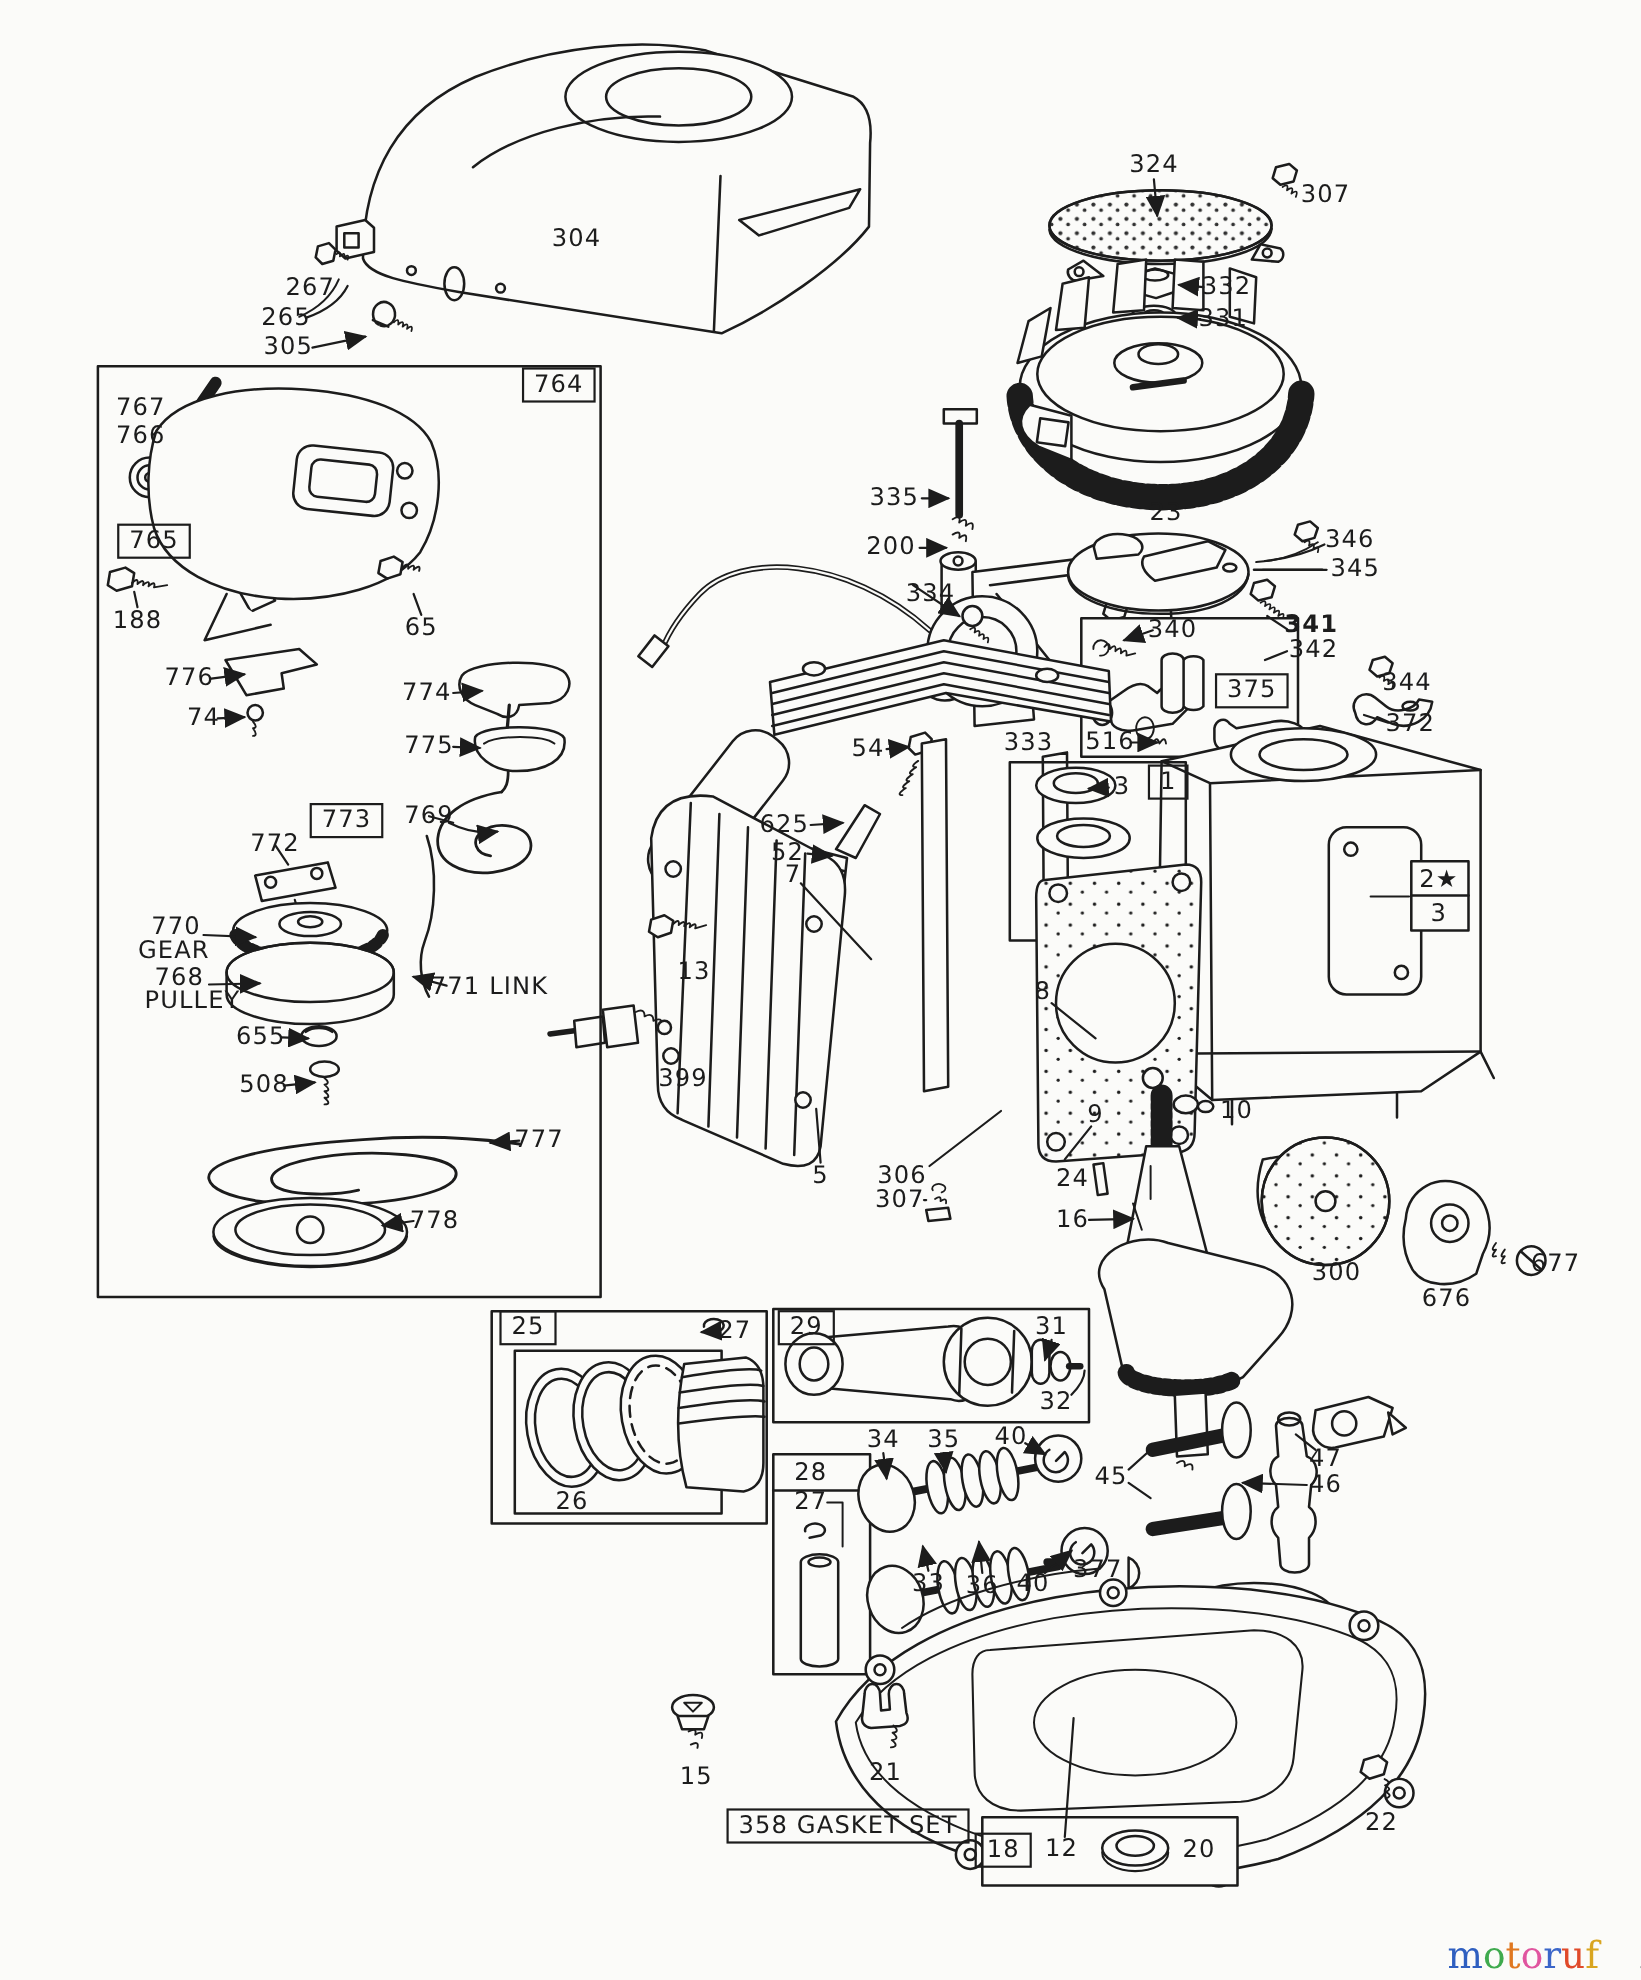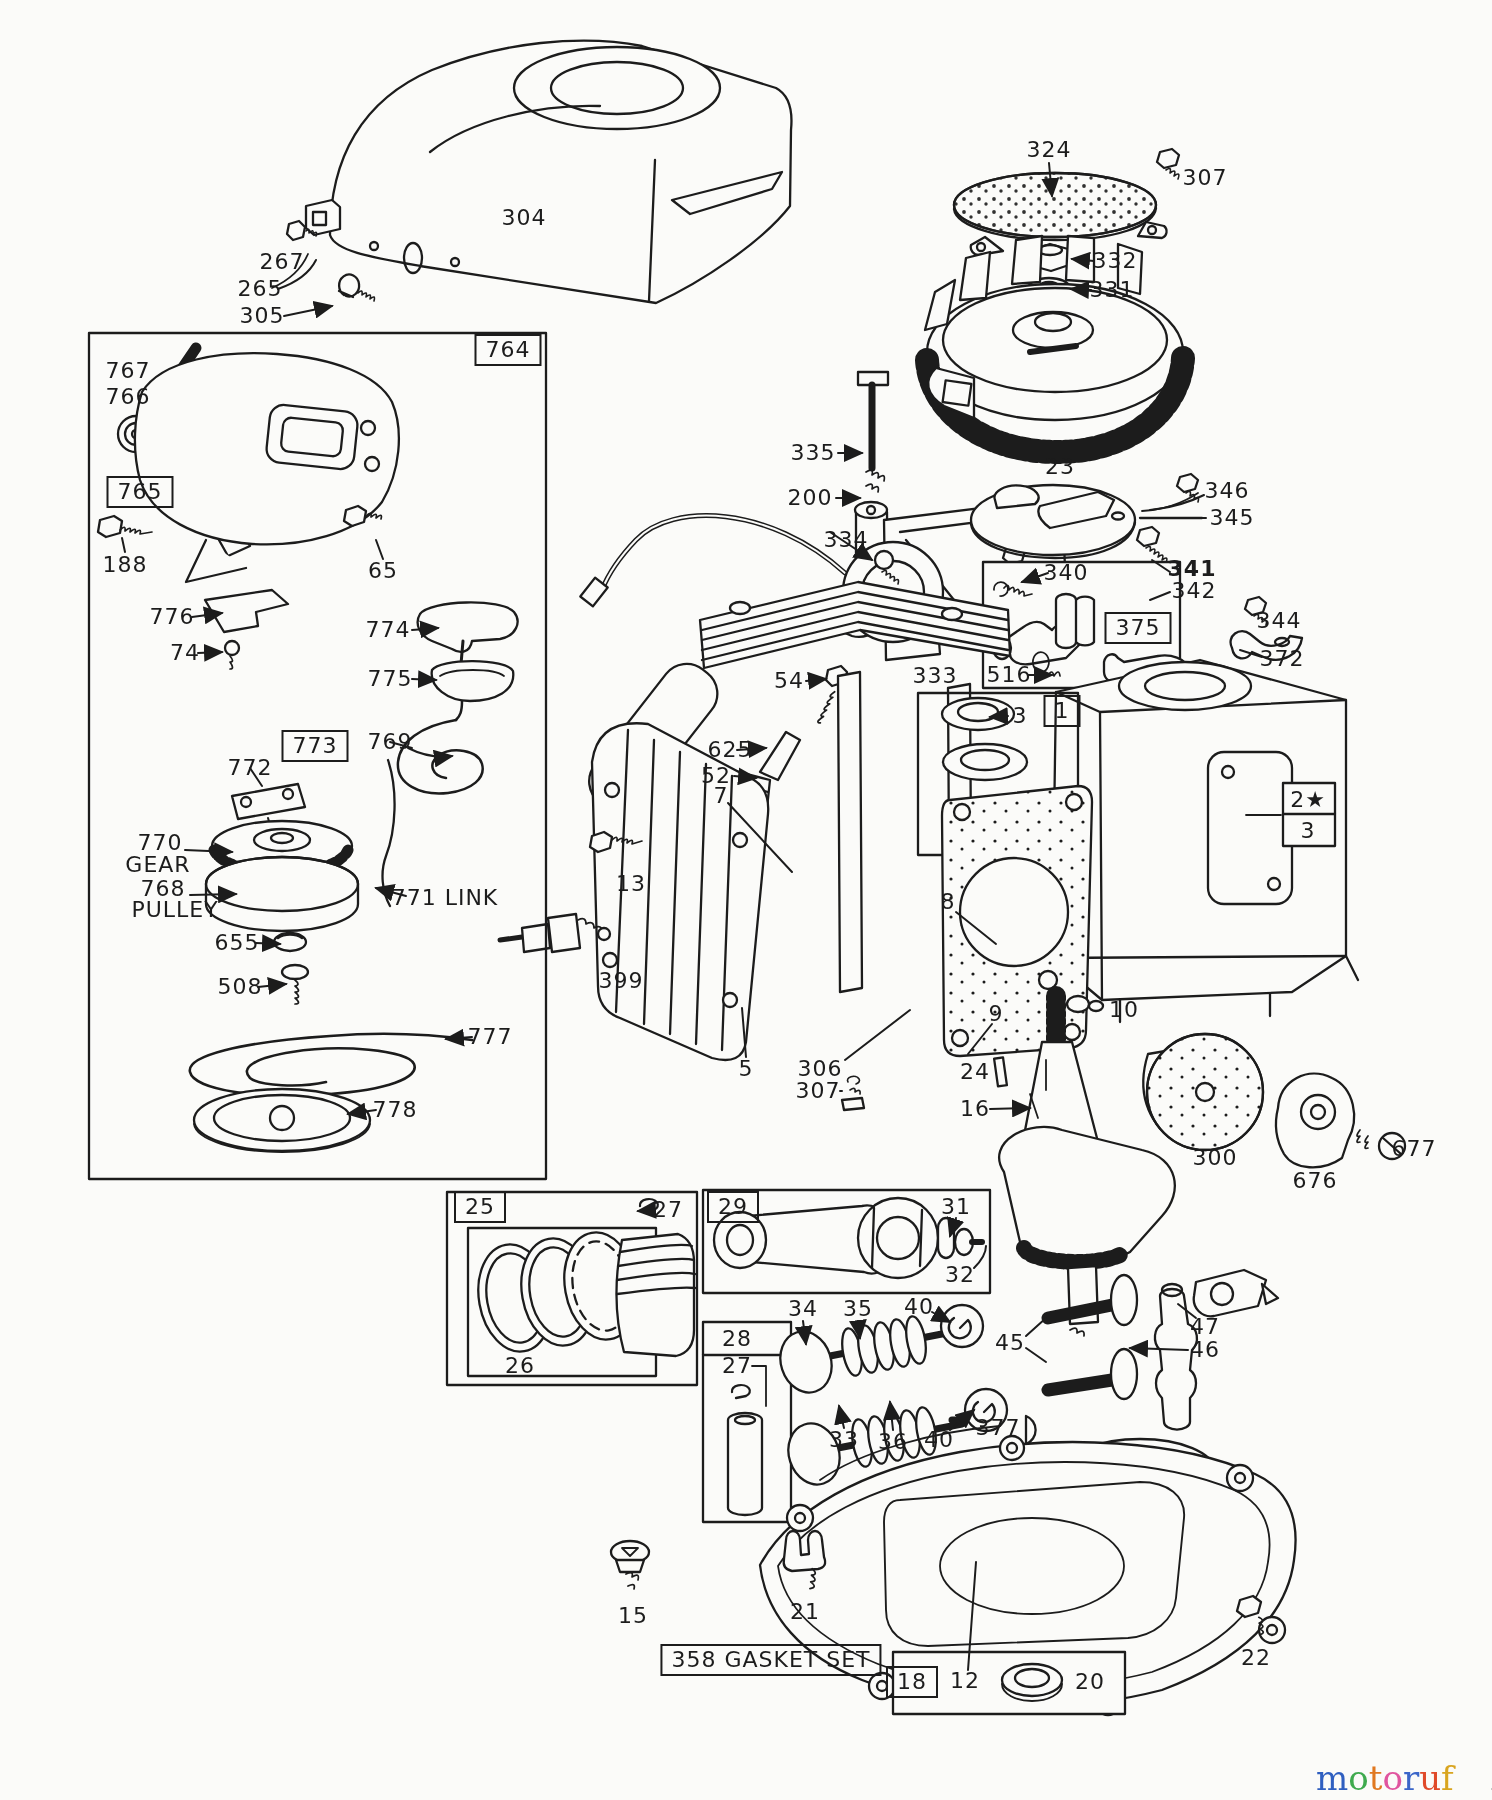--- a/index.html
+++ b/index.html
@@ -491,21 +491,21 @@
       <div class="lbl" style="left: 1232px; top: 518px;">345</div>
       <div class="lbl" style="left: 1192px; top: 569px; font-weight: bold;">341</div>
       <div class="lbl" style="left: 1194px; top: 591px;">342</div>
       <div class="lbl" style="left: 1279px; top: 621px;">344</div>
       <div class="lbl" style="left: 1282px; top: 659px;">372</div>
       <div class="lbl" style="left: 1066px; top: 573px;">340</div>
       <div class="lbl boxed" style="left: 1138px; top: 628px;">375</div>
       <div class="lbl" style="left: 1009px; top: 675px;">516</div>
       <div class="lbl" style="left: 935px; top: 676px;">333</div>
       <div class="lbl" style="left: 789px; top: 681px;">54</div>
-      <div class="lbl" style="left: 713px; top: 750px; margin-left: 17px;">625</div>
+      <div class="lbl" style="left: 713px; top: 750px;">625</div>
       <div class="lbl" style="left: 716px; top: 776px;">52</div>
       <div class="lbl" style="left: 721px; top: 796px;">7</div>
       <div class="lbl" style="left: 1020px; top: 716px;">3</div>
       <div class="lbl boxed" style="left: 1062px; top: 711px;">1</div>
       <div class="lbl" style="left: 1308px; top: 800px;">2★</div>
       <div class="lbl" style="left: 1308px; top: 831px;">3</div>
       <div class="lbl" style="left: 631px; top: 884px;">13</div>
       <div class="lbl" style="left: 948px; top: 902px;">8</div>
       <div class="lbl" style="left: 621px; top: 981px;">399</div>
       <div class="lbl" style="left: 746px; top: 1069px;">5</div>

